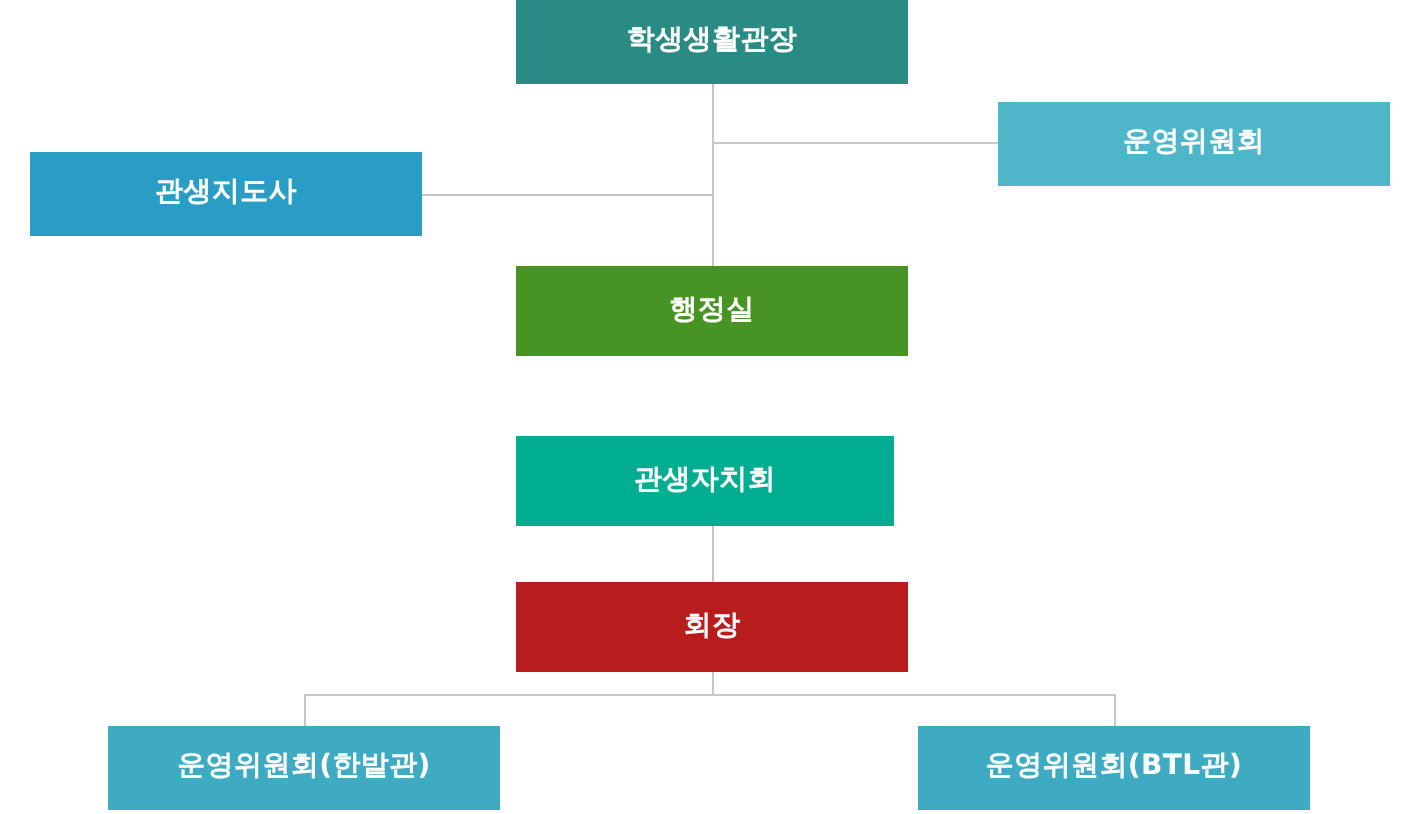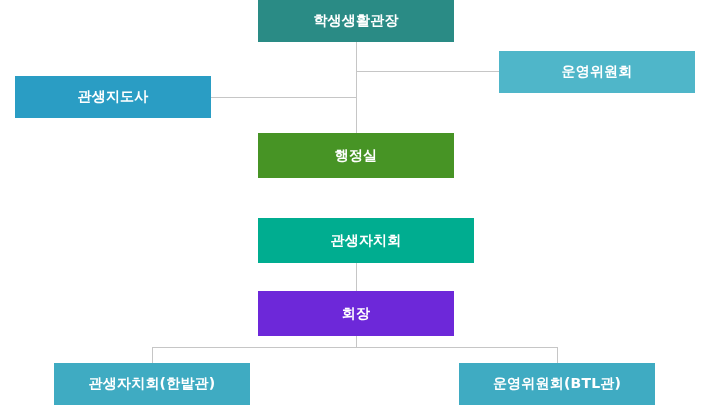--- a/index.html
+++ b/index.html
@@ -60,26 +60,26 @@
       </div>
       <div class="node" style="left: 499px; top: 51px; width: 196px; height: 42px; background: rgb(79, 182, 201);">
         <span>운영위원회</span>
       </div>
       <div class="node" style="left: 15px; top: 76px; width: 196px; height: 42px; background: rgb(42, 157, 196);">
         <span>관생지도사</span>
       </div>
       <div class="node" style="left: 258px; top: 133px; width: 196px; height: 45px; background: rgb(71, 148, 37); align-items: center;">
         <span>행정실</span>
       </div>
-      <div class="node" style="left: 258px; top: 218px; width: 216px; height: 45px; background: rgb(0, 173, 144);">
+      <div class="node" style="left: 258px; top: 218px; width: 189px; height: 45px; background: rgb(0, 173, 144);">
         <span>관생자치회</span>
       </div>
-      <div class="node" style="left: 258px; top: 291px; width: 196px; height: 45px; background: #6d28d9;">
+      <div class="node" style="left: 258px; top: 291px; width: 196px; height: 45px; background: #b91c1c;">
         <span>회장</span>
       </div>
       <div class="node" style="left: 54px; top: 363px; width: 196px; height: 42px; background: rgb(63, 171, 194);">
-        <span>관생자치회(한밭관)</span>
+        <span>운영위원회(한밭관)</span>
       </div>
       <div class="node" style="left: 459px; top: 363px; width: 196px; height: 42px; background: rgb(63, 171, 194);">
         <span>운영위원회(BTL관)</span>
       </div>
     </div>
 </div>
 
 </body></html>

